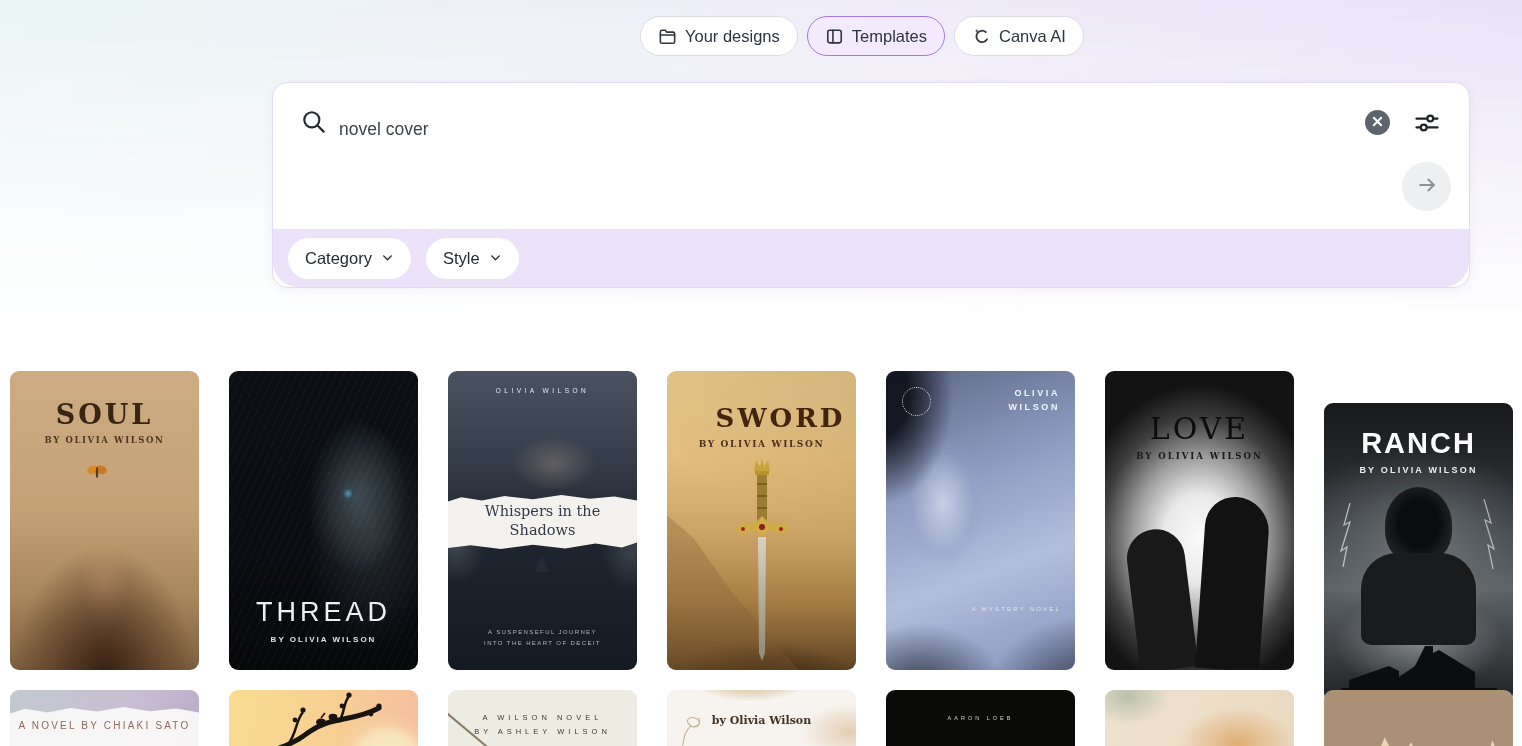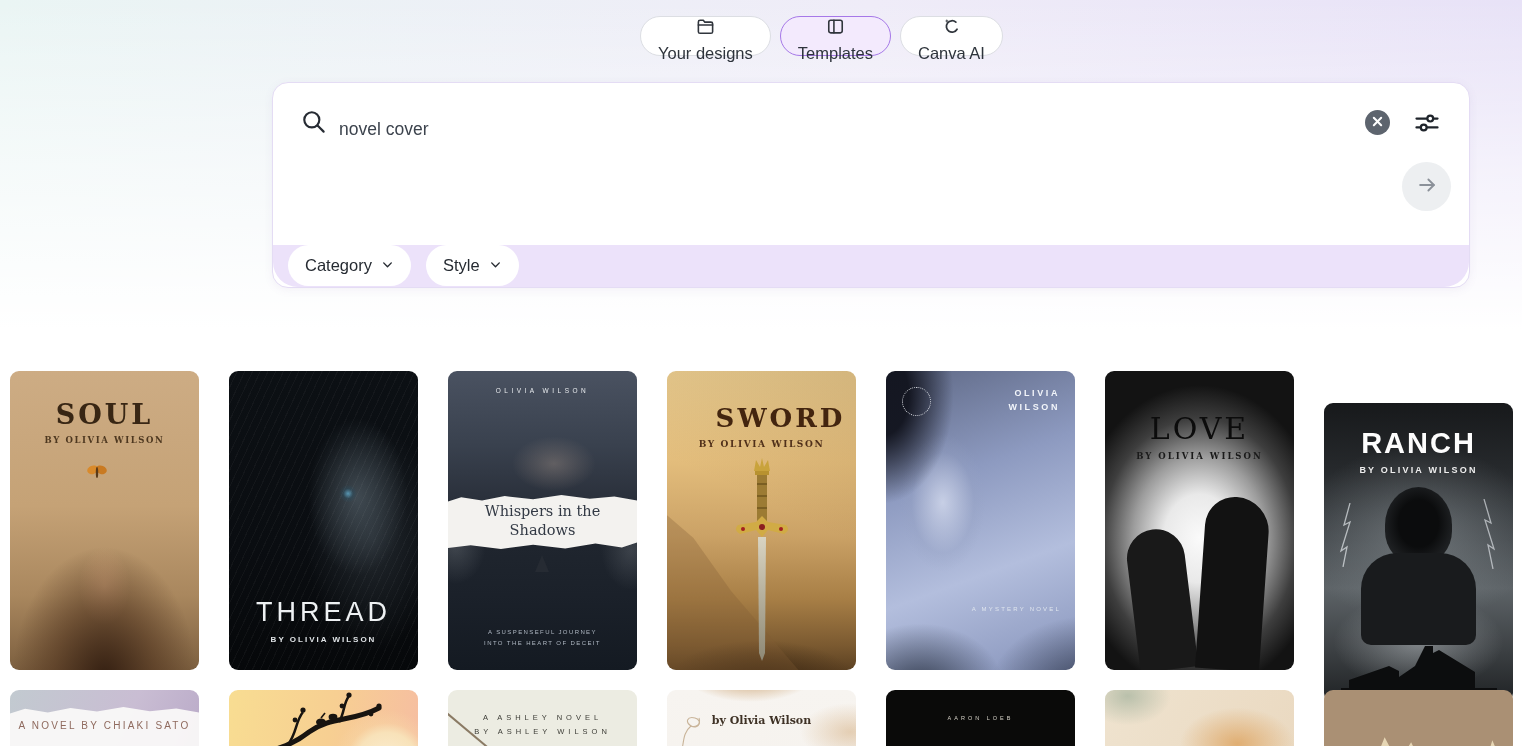--- a/index.html
+++ b/index.html
@@ -4,36 +4,36 @@
 <style>
   html,body{margin:0;padding:0;overflow:hidden;}
   body{width:1522px;height:746px;font-family:"Liberation Sans",sans-serif;}
   .page{position:relative;width:1522px;height:746px;overflow:hidden;
     background-image:
       linear-gradient(180deg, rgba(255,255,255,0) 0px, rgba(255,255,255,0.55) 170px, #ffffff 330px),
       linear-gradient(95deg, #eaf5f4 0%, #efecf8 55%, #e7e1f7 100%);}
   
   .tabs{position:absolute;left:640px;top:16px;display:flex;gap:9px;}
   .tab{height:40px;display:flex;align-items:center;gap:8px;padding:0 17px;background:#ffffff;
-    border:1px solid #dcdee3;border-radius:22px;font-size:16.5px;color:#2e343c;cursor:pointer;box-sizing:border-box;white-space:nowrap;flex-direction:column;}
+    border:1px solid #dcdee3;border-radius:22px;font-size:16.5px;color:#2e343c;cursor:pointer;box-sizing:border-box;white-space:nowrap;}
   .tab.selected{background:#f3eafd;border:1.5px solid #a678e8;}
   .tab svg{display:block;}
   
   .search-panel{position:absolute;left:272px;top:82px;width:1198px;height:206px;background:#ffffff;
     border:1px solid #e4dcf4;border-radius:16px;box-shadow:0 2px 10px rgba(110,90,160,0.07);box-sizing:border-box;padding-left:46px;}
   .magnifier{position:absolute;left:27px;top:25px;}
   .search-input{position:absolute;left:64px;top:24px;width:960px;height:42px;border:none;outline:none;
     font-size:17.5px;color:#3c434d;font-family:"Liberation Sans",sans-serif;background:transparent;}
   .clear-btn{position:absolute;left:1092px;top:27px;width:25px;height:25px;border-radius:50%;background:#5d646e;
     display:flex;align-items:center;justify-content:center;cursor:pointer;border:none;}
   .filters-btn{position:absolute;left:1140px;top:26px;width:28px;height:28px;background:transparent;border:none;cursor:pointer;padding:0;}
   .submit-btn{position:absolute;left:1129px;top:79px;width:49px;height:49px;border-radius:50%;background:#edeff1;
     display:flex;align-items:center;justify-content:center;border:none;cursor:pointer;}
-  .filter-bar{position:absolute;left:0;bottom:0;width:100%;height:42px;background:#ece2fa;
-    border-radius:0 0 25px 25px;display:flex;align-items:flex-start;gap:15px;padding-left:15px;box-sizing:border-box;}
+  .filter-bar{position:absolute;left:0;bottom:0;width:100%;height:58px;background:#ece2fa;
+    border-radius:0 0 25px 25px;display:flex;align-items:center;gap:15px;padding-left:15px;box-sizing:border-box;}
   .filter-pill{height:41px;background:#ffffff;border:none;border-radius:21px;display:flex;align-items:center;gap:9px;
     padding:0 17px;font-size:16.5px;color:#262b32;cursor:pointer;font-family:"Liberation Sans",sans-serif;}
   
   .grid-row{position:absolute;left:10px;display:flex;gap:30px;}
   .row1{top:371px;} .row2{top:690px;}
   .card{width:189px;height:299px;border-radius:9px;overflow:hidden;position:relative;cursor:pointer;flex-shrink:0;}
   .ctext{position:absolute;left:0;width:100%;text-align:center;}
   
   .cv-soul{background:
     radial-gradient(ellipse 92px 132px at 50% 103%, rgba(46,26,14,0.92) 0%, rgba(74,46,26,0.55) 55%, rgba(0,0,0,0) 100%),
@@ -349,21 +349,21 @@
           <ellipse cx="92" cy="32" rx="5" ry="3.6" fill="#181410"></ellipse>
             <path d="M92,28 l4,-5" stroke="#181410" stroke-width="1.6"></path>
           <ellipse cx="104" cy="27" rx="4.4" ry="3.2" fill="#181410"></ellipse>
         </svg>
       </span>
     </div>
 
     <div class="card cv2-romance">
       <div class="romance-line"></div>
       <div class="ctext romance-text">
-        <span>A ASHLEY NOVEL</span><br>
+        <span>A WILSON NOVEL</span><br>
         <span>BY ASHLEY WILSON</span>
       </div>
     </div>
 
     <div class="card cv2-olivia">
       <span class="olivia-flower">
         <svg width="40" height="44" viewBox="0 0 40 44" fill="none" stroke="#c9b499" stroke-width="1.1">
             <path d="M8,44 C14,30 10,18 20,10"></path>
             <path d="M20,10 C14,6 16,0 24,2 C32,4 28,14 20,10"></path>
             <path d="M20,10 C26,12 30,8 28,2"></path>

